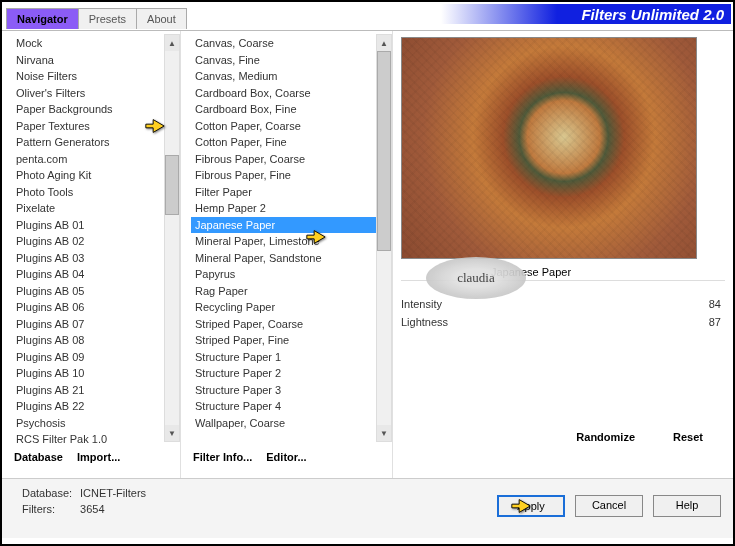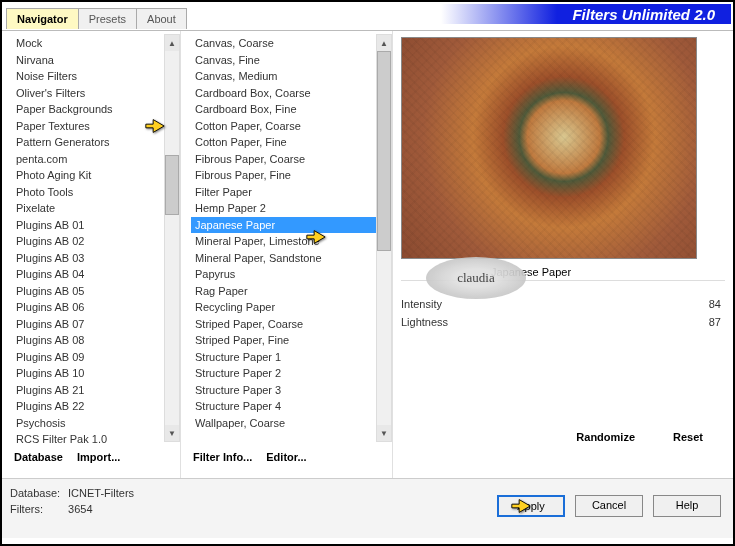--- a/index.html
+++ b/index.html
@@ -1,21 +1,21 @@
 <!DOCTYPE html>
 <html><head>
 <meta charset="utf-8">
 <style>
 * { box-sizing: border-box; margin: 0; padding: 0; font-family: Tahoma, Arial, sans-serif; font-size: 11px; }
 body { background: #fff; width: 735px; height: 546px; overflow: hidden; border: 2px solid #000; position: relative; }
 .header { height: 28px; background: #fff; display: flex; position: relative; }
 .tabs { display: flex; position: absolute; left: 4px; top: 6px; }
 .tab { padding: 4px 10px; border: 1px solid #aaa; border-bottom: none; background: #f0f0f0; margin-right: -1px; cursor: pointer; color: #555; }
-.tab.active { background: #fef9c3; color: #000; font-weight: bold; position: relative; z-index: 2; }
-.brand-wrap { position: absolute; right: 2px; top: 2px; width: 290px; height: 20px; background: linear-gradient(to right, #fff 0%, #1020e0 40%, #1020e0 100%); display: flex; justify-content: flex-end; align-items: center; padding-right: 16px; }
+.tab.active { background: #8b5cf6; color: #000; font-weight: bold; position: relative; z-index: 2; }
+.brand-wrap { position: absolute; right: 2px; top: 2px; width: 290px; height: 20px; background: linear-gradient(to right, #fff 0%, #1020e0 40%, #1020e0 100%); display: flex; justify-content: flex-end; align-items: center; padding-right: 7px; }
 .brand { font-weight: bold; font-style: italic; font-size: 15px; color: #fff; }
 .main { display: flex; height: 448px; border-top: 1px solid #bbb; }
 .col { position: relative; }
 .col1 { width: 179px; border-right: 1px solid #e0e0e0; }
 .col2 { width: 212px; border-right: 1px solid #e0e0e0; }
 .col3 { flex: 1; padding: 6px 8px 0 8px; }
 .listwrap { height: 412px; overflow: hidden; position: relative; padding: 4px 0 0 0; }
 .list { list-style: none; padding-left: 10px; }
 .list li { padding: 1px 4px; color: #333; line-height: 14.5px; white-space: nowrap; cursor: pointer; }
 .list li.selected { background: #3399ff; color: #fff; }
@@ -27,21 +27,21 @@
 .linkbtn { color: #000; font-weight: bold; font-size: 11px; cursor: pointer; padding: 2px 4px; }
 .preview { width: 296px; height: 222px; background: radial-gradient(circle at 55% 45%, #d9c78f 0%, #bf7a3f 18%, #4f5a3a 22%, #9c4f2a 30%, #c47a3a 45%, #a05a3a 70%, #8a4a30 100%); border: 1px solid #888; margin-bottom: 4px; position: relative; }
 .preview::after { content:""; position:absolute; inset:0; background: repeating-linear-gradient(45deg, rgba(0,0,0,0.04) 0 2px, transparent 2px 6px), repeating-linear-gradient(-45deg, rgba(0,0,0,0.03) 0 2px, transparent 2px 7px); }
 .preview-title-bar { height: 18px; display: flex; align-items: center; border-bottom: 1px solid #ddd; margin-bottom: 6px; }
 .preview-title { padding-left: 90px; }
 .params { margin-top: 14px; }
 .param-row { display: flex; justify-content: space-between; padding: 3px 4px 3px 0; align-items: flex-end; }
 .param-label { color: #333; }
 .param-val { color: #333; }
 .right-btns { display: flex; gap: 30px; justify-content: flex-end; padding: 8px 18px 0 0; }
-.footer { height: 60px; border-top: 1px solid #ccc; background: #f4f4f4; padding: 6px 8px; position: relative; }
+.footer { height: 60px; border-top: 1px solid #ccc; background: #f4f4f4; padding: 6px 20px; position: relative; }
 .db-info { font-size: 11px; color: #333; line-height: 16px; }
 .db-info span.lbl { display: inline-block; width: 55px; }
 .btn-row { position: absolute; right: 12px; top: 16px; display: flex; gap: 10px; }
 .win-btn { padding: 3px 0; width: 68px; text-align: center; border: 1px solid #888; background: #f0f0f0; cursor: pointer; }
 .win-btn.primary { border: 2px solid #1a6ed8; }
 .pointer { position: absolute; width: 22px; height: 18px; z-index: 10; pointer-events: none; }
 .pointer svg { filter: drop-shadow(1px 1px 1px rgba(0,0,0,0.5)); }
 .watermark { position: absolute; left: 424px; top: 255px; width: 100px; height: 42px; z-index: 20; background: radial-gradient(ellipse at center, #e0e0e0 30%, #c8c8c8 70%, transparent 100%); display: flex; align-items: center; justify-content: center; border-radius: 50%; opacity: 0.92; }
 .watermark span { font-family: cursive; font-size: 13px; color: #333; }
 </style>

